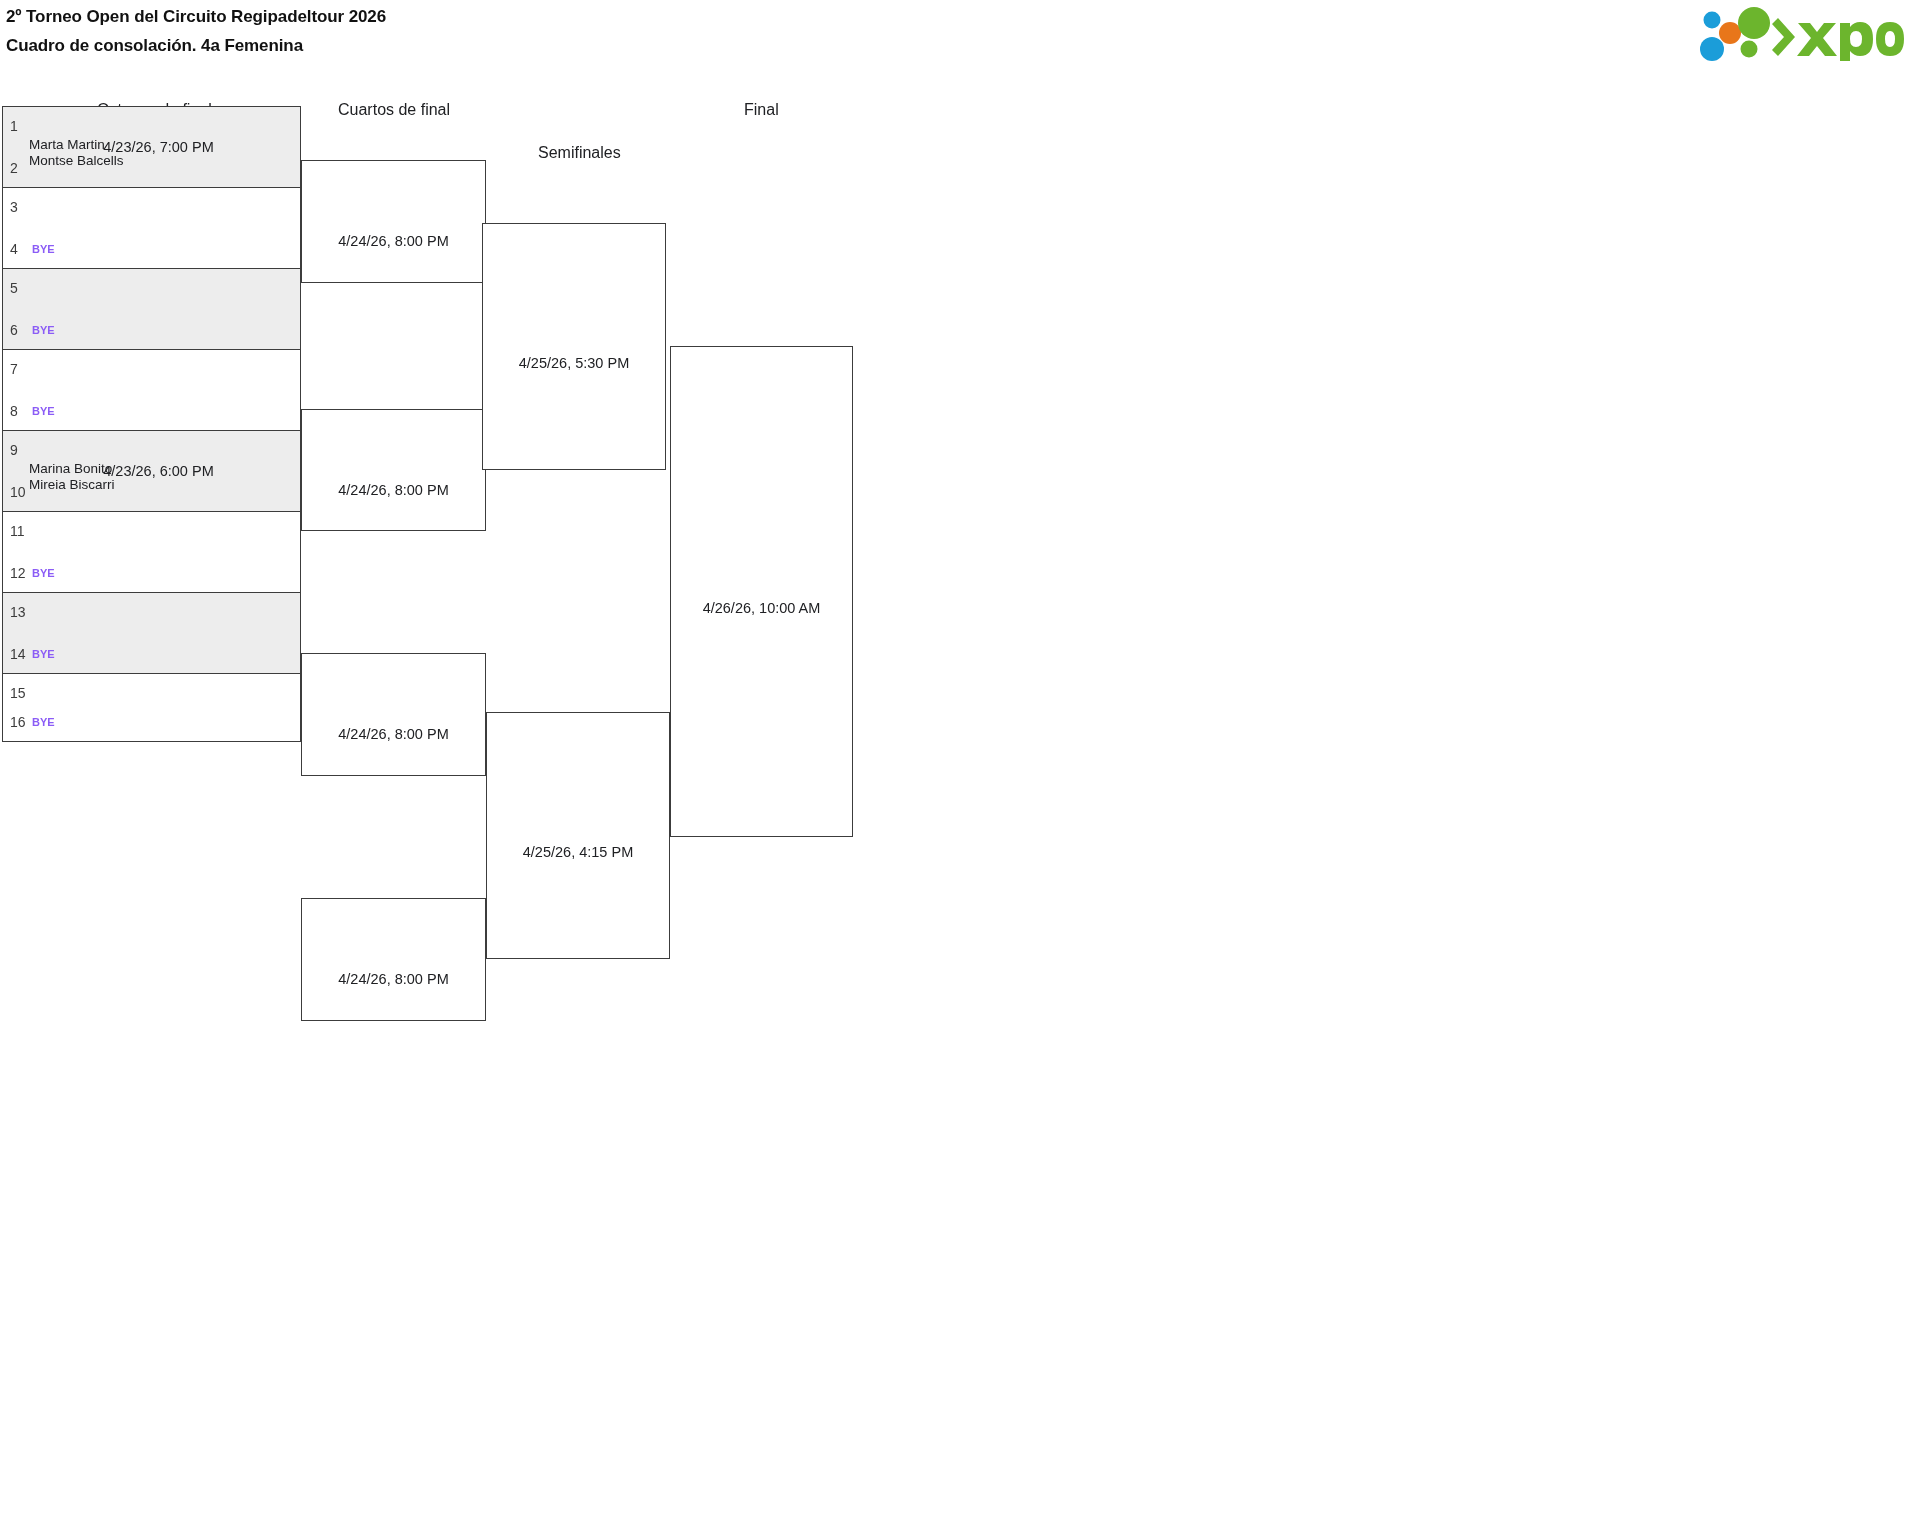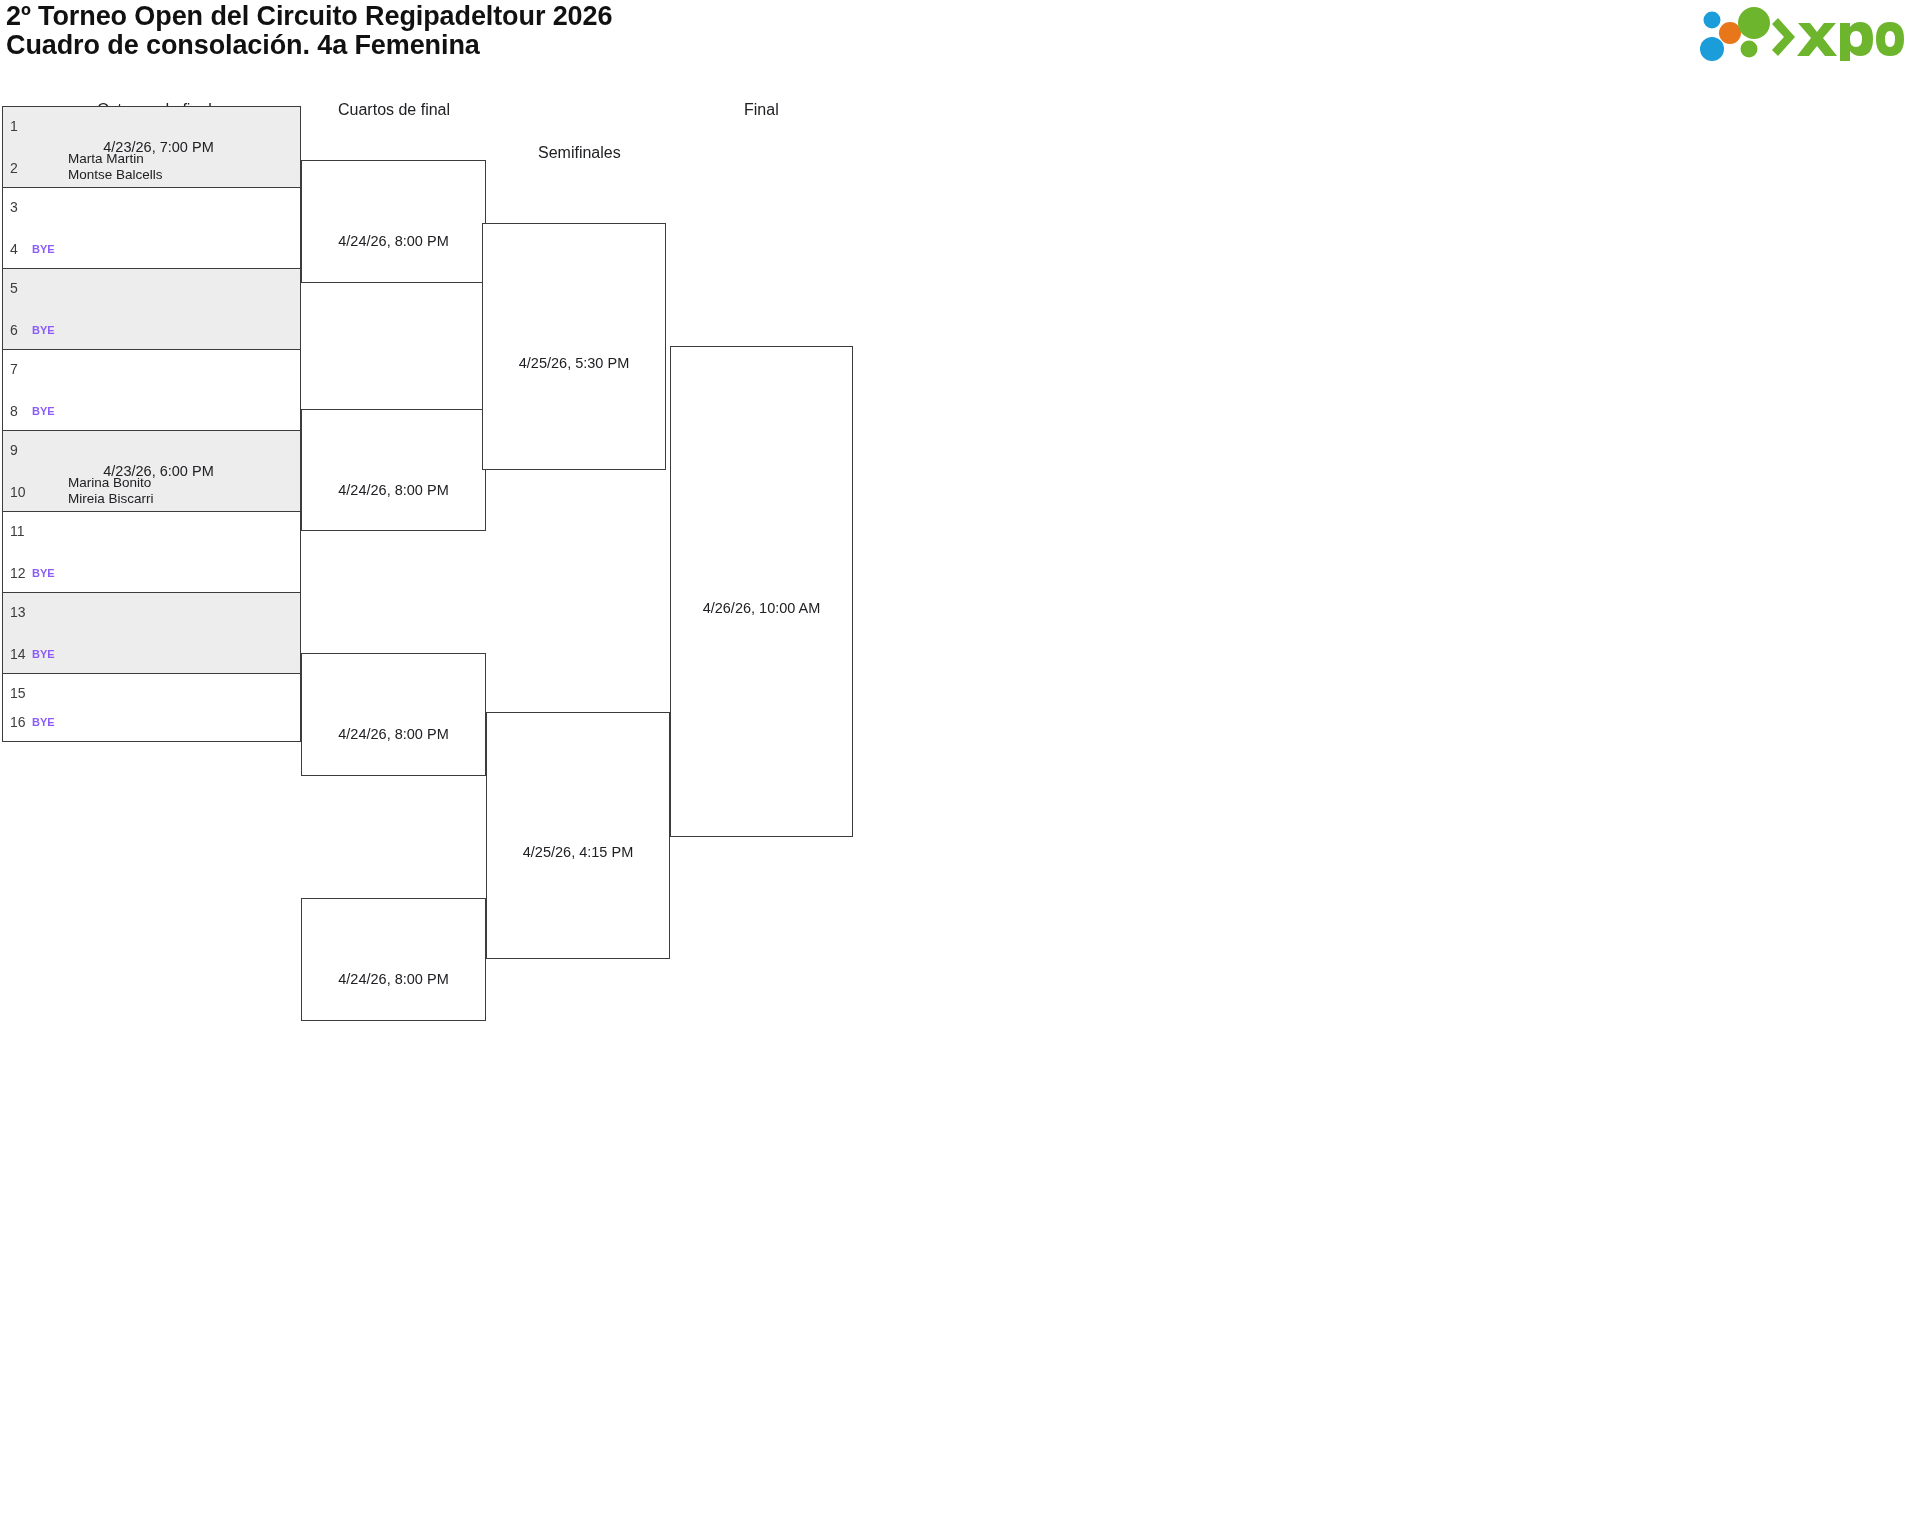--- a/index.html
+++ b/index.html
@@ -4,21 +4,21 @@
 <title>Bracket</title>
 <style>
   html,body{margin:0;padding:0;background:#ffffff;}
   body{
     width:1920px;height:1525px;position:relative;overflow:hidden;
     font-family:"Liberation Sans","DejaVu Sans",sans-serif;
     color:#202124;
     -webkit-font-smoothing:antialiased;
   }
   .header{position:absolute;left:6px;top:2px;}
-  .title-line{font-size:27px;font-weight:700;line-height:29px;letter-spacing:-0.1px;color:#111111;white-space:nowrap;}
+  .title-line{font-size:17px;font-weight:700;line-height:29px;letter-spacing:-0.1px;color:#111111;white-space:nowrap;}
   .logo{position:absolute;right:16px;top:6px;width:210px;height:56px;}
   .logo svg{display:block;}
 
   .round-headers{position:absolute;left:0;top:99px;height:22px;width:1000px;}
   .round-head{position:absolute;font-size:16px;line-height:22px;color:#202124;white-space:nowrap;}
 
   .bracket{position:absolute;left:0;top:0;width:1000px;height:1120px;}
 
   
   .slot{
@@ -34,21 +34,21 @@
   .seed{
     position:absolute;font-size:14px;color:#3c3c3c;line-height:16px;
     left:7px;width:22px;text-align:left;
   }
   .seed-top{top:11px;}
   .seed-bot{bottom:11px;}
 
   .team{
     position:absolute;left:26px;right:8px;font-size:13.5px;line-height:16px;color:#202124;
   }
-  .team-bot{bottom:4px;margin-left:39px;}
+  .team-bot{bottom:18px;}
   .team .ln{display:block;white-space:nowrap;}
   .bye{position:absolute;left:29px;font-size:11px;line-height:16px;color:#8b5cf6;font-weight:bold;}
   .bye.bot{bottom:11px;}
 
   .slot-date{
     position:absolute;left:0;right:0;text-align:center;
     font-size:14.5px;line-height:18px;color:#202124;
     top:50%;transform:translateY(-50%);
     padding-left:14px;
   }

